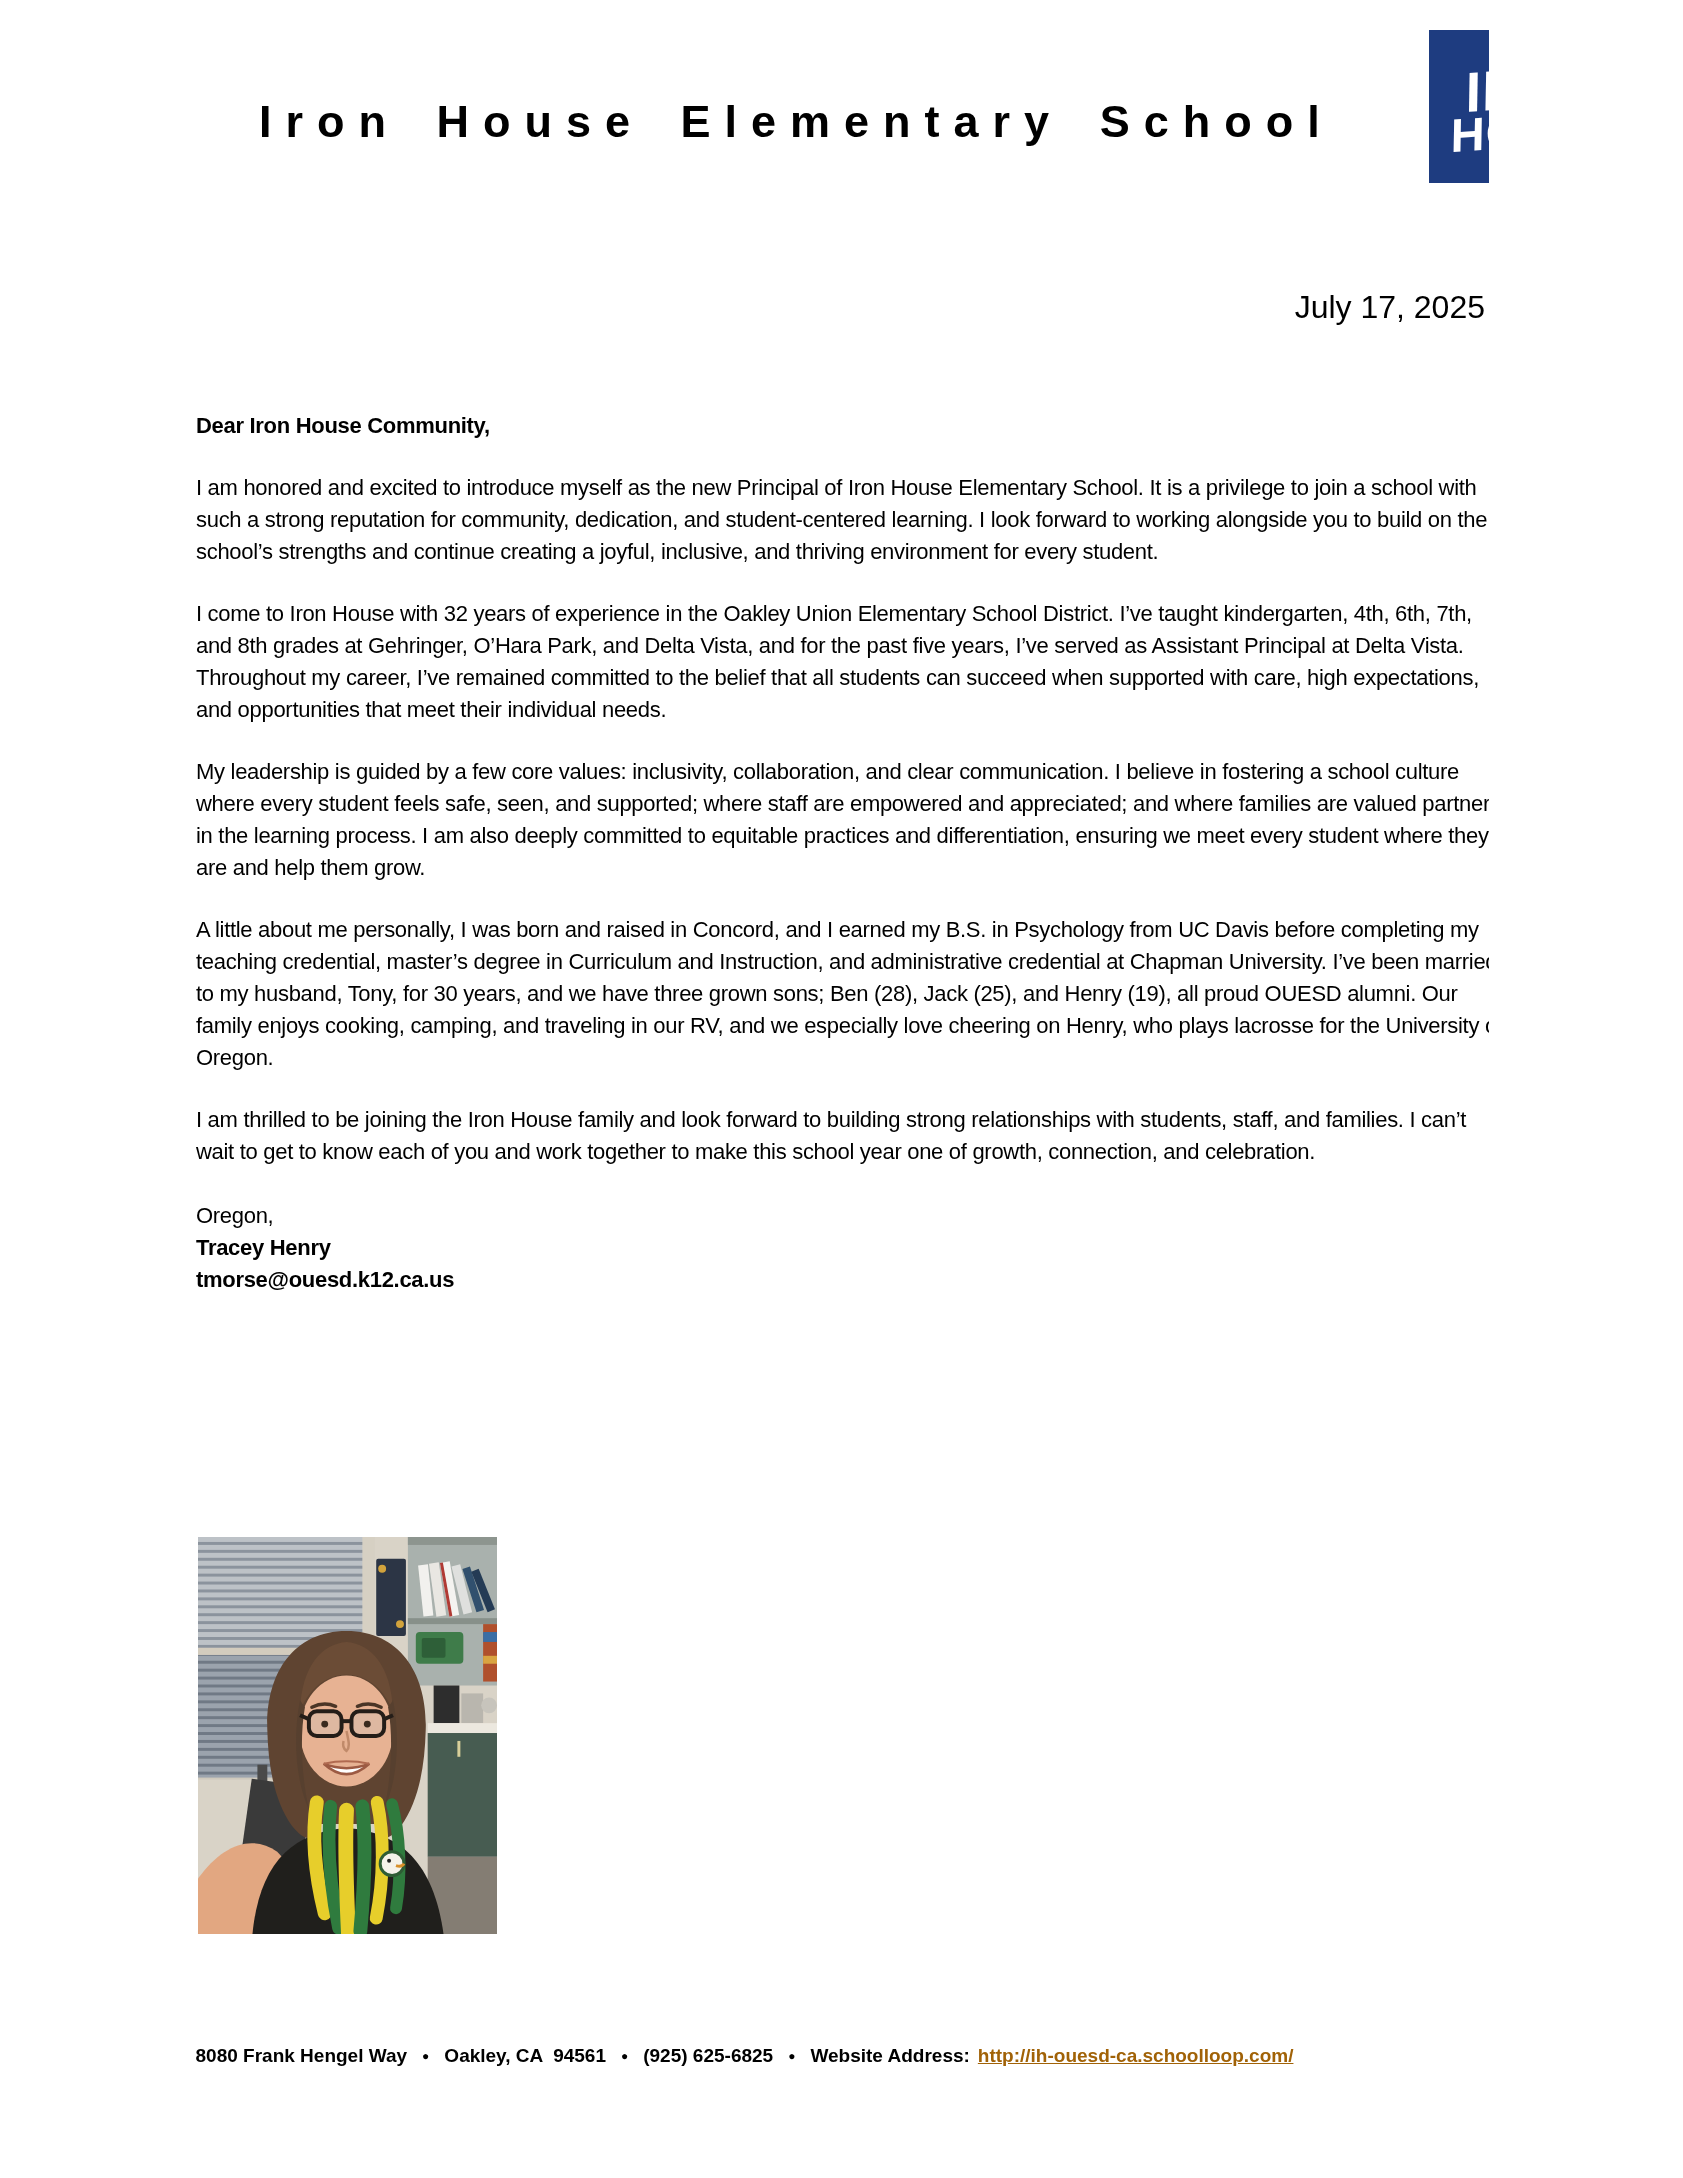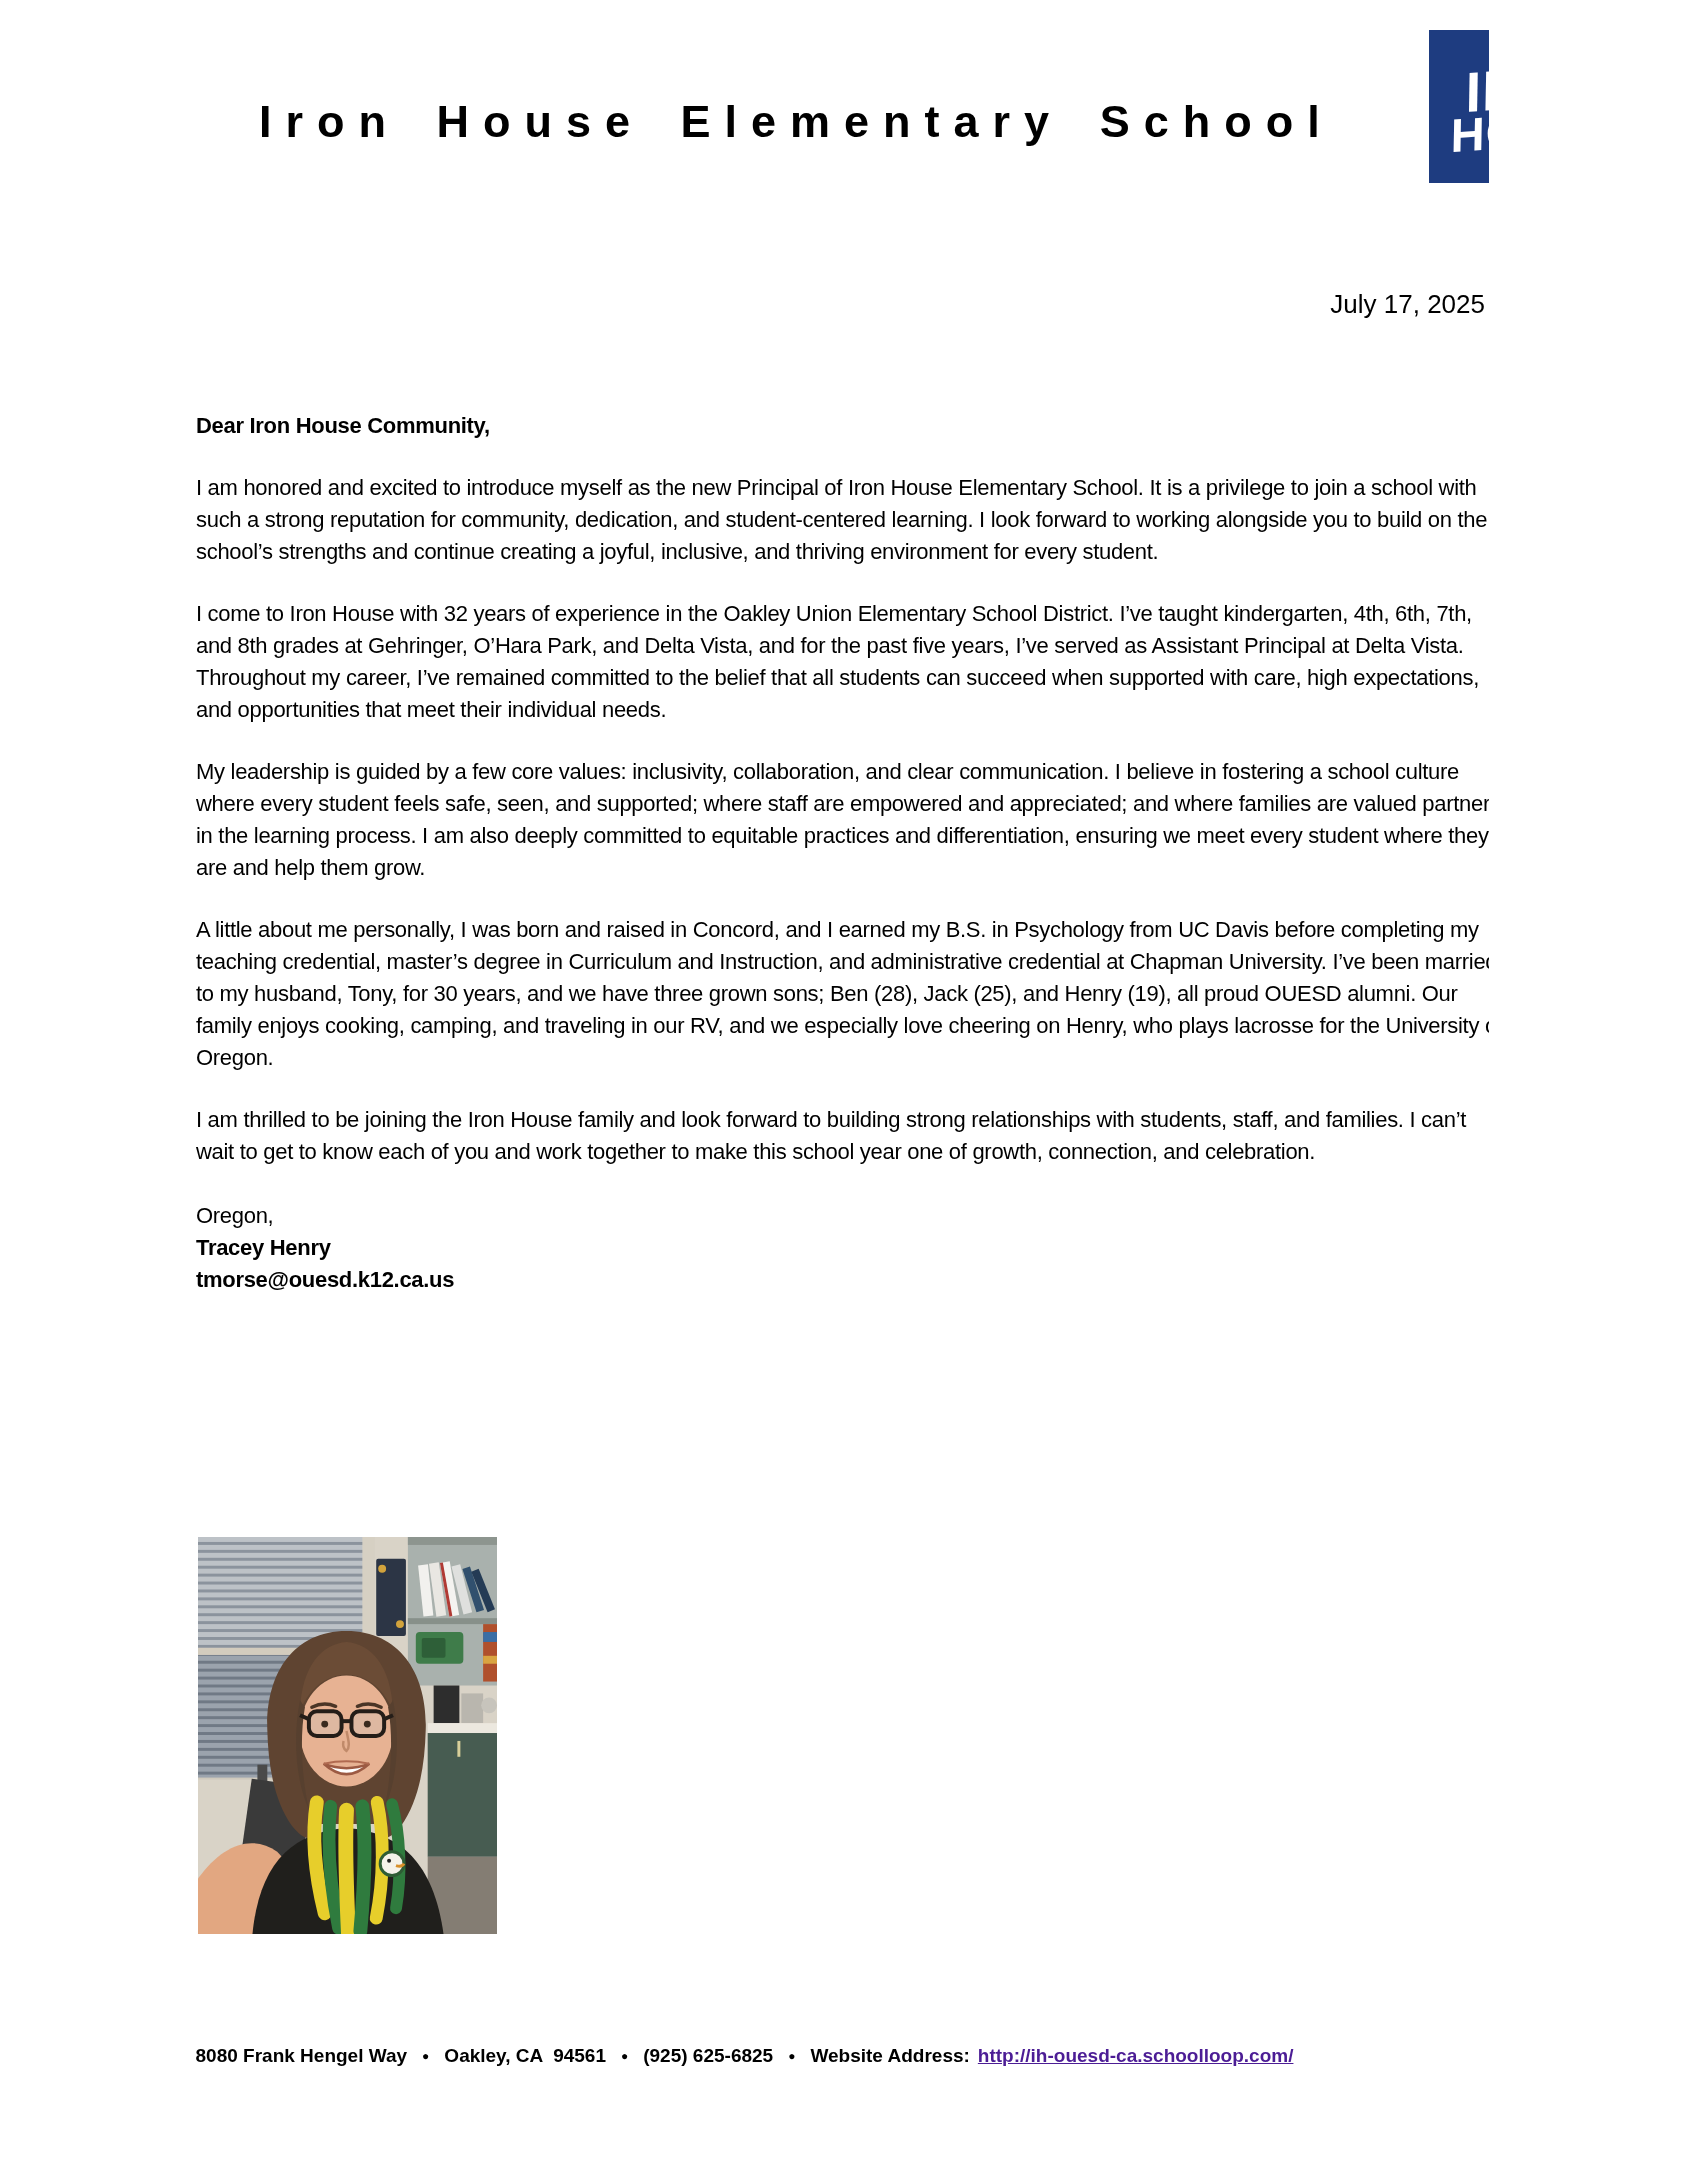--- a/index.html
+++ b/index.html
@@ -14,21 +14,21 @@
   }
   .logo {
     position:absolute; left:1429px; top:30px; width:216px; height:153px;
     background:#1e3c80; display:flex; align-items:center; justify-content:center;
     overflow:hidden;
   }
   .logo-inner { transform:rotate(-4deg) skewX(-5deg); text-align:center; color:#fff; font-weight:bold; }
   .logo-line1 { font-size:56px; line-height:47px; letter-spacing:1px; text-shadow:1px 1px 0 #1e3c80; }
   .logo-line2 { font-size:47px; line-height:41px; letter-spacing:1px; margin-top:-2px; }
   .logo-stripe { position:absolute; right:3px; top:16px; width:5px; height:123px; background:#7b97d6; opacity:.85; }
-  .date { position:absolute; top:289px; left:0; width:1485px; text-align:right; font-size:26px; }
+  .date { position:absolute; top:289px; left:0; width:1485px; text-align:right; font-size:32px; }
   .letter {
     position:absolute; left:196px; top:410px; width:1309px;
     font-size:22px; line-height:32px; letter-spacing:-0.3px;
   }
   .letter p { margin:0 0 30px 0; }
   .salutation { font-weight:bold; margin:0 0 30px 0; }
   .sig { margin-top:32px; }
   .sig div { line-height:32px; }
   .sig-name, .sig-email { font-weight:bold; }
   .photo { position:absolute; left:198px; top:1537px; width:299px; height:397px; }
@@ -168,17 +168,17 @@
       <g>
         <circle cx="196" cy="330" r="12" fill="#f5f2ea"></circle>
         <circle cx="196" cy="330" r="12" fill="none" stroke="#2f5d35" stroke-width="3"></circle>
         <circle cx="193" cy="327" r="2" fill="#222222"></circle>
         <path d="M200,332 q6,2 8,-2" stroke="#d88f2a" stroke-width="3" fill="none"></path>
       </g>
     </svg>
   </div>
 
   <div class="footer">
-    <span>8080 Frank Hengel Way</span><span class="sep">●</span><span>Oakley, CA  94561</span><span class="sep">●</span><span>(925) 625-6825</span><span class="sep">●</span><span class="weblabel">Website Address:</span><a href="#" style="color: #4c1d95;">http://ih-ouesd-ca.schoolloop.com/</a>
+    <span>8080 Frank Hengel Way</span><span class="sep">●</span><span>Oakley, CA  94561</span><span class="sep">●</span><span>(925) 625-6825</span><span class="sep">●</span><span class="weblabel">Website Address:</span><a href="#" style="color: #a16207;">http://ih-ouesd-ca.schoolloop.com/</a>
   </div>
 
 </div>
 
 
 </body></html>

